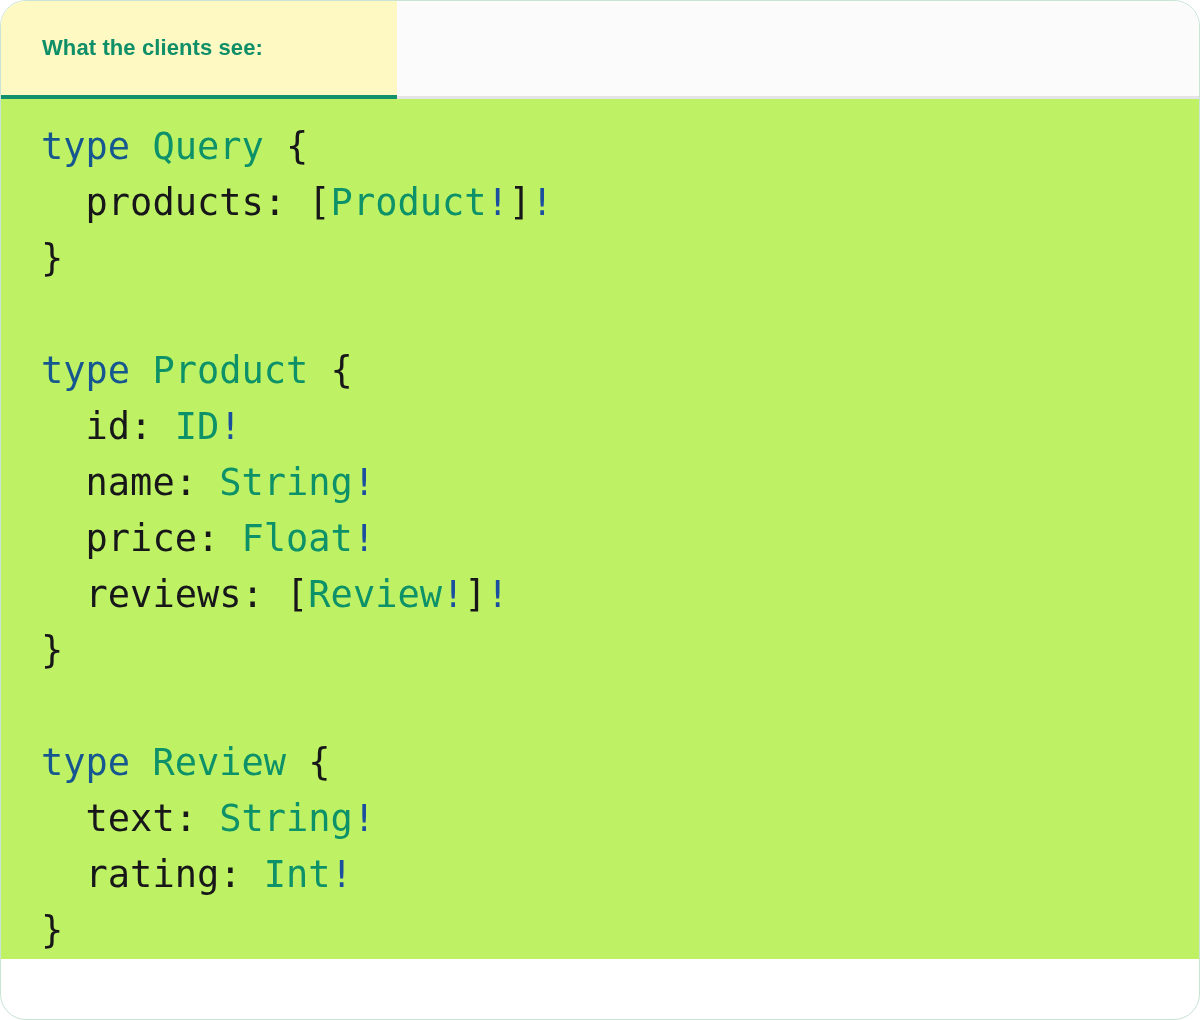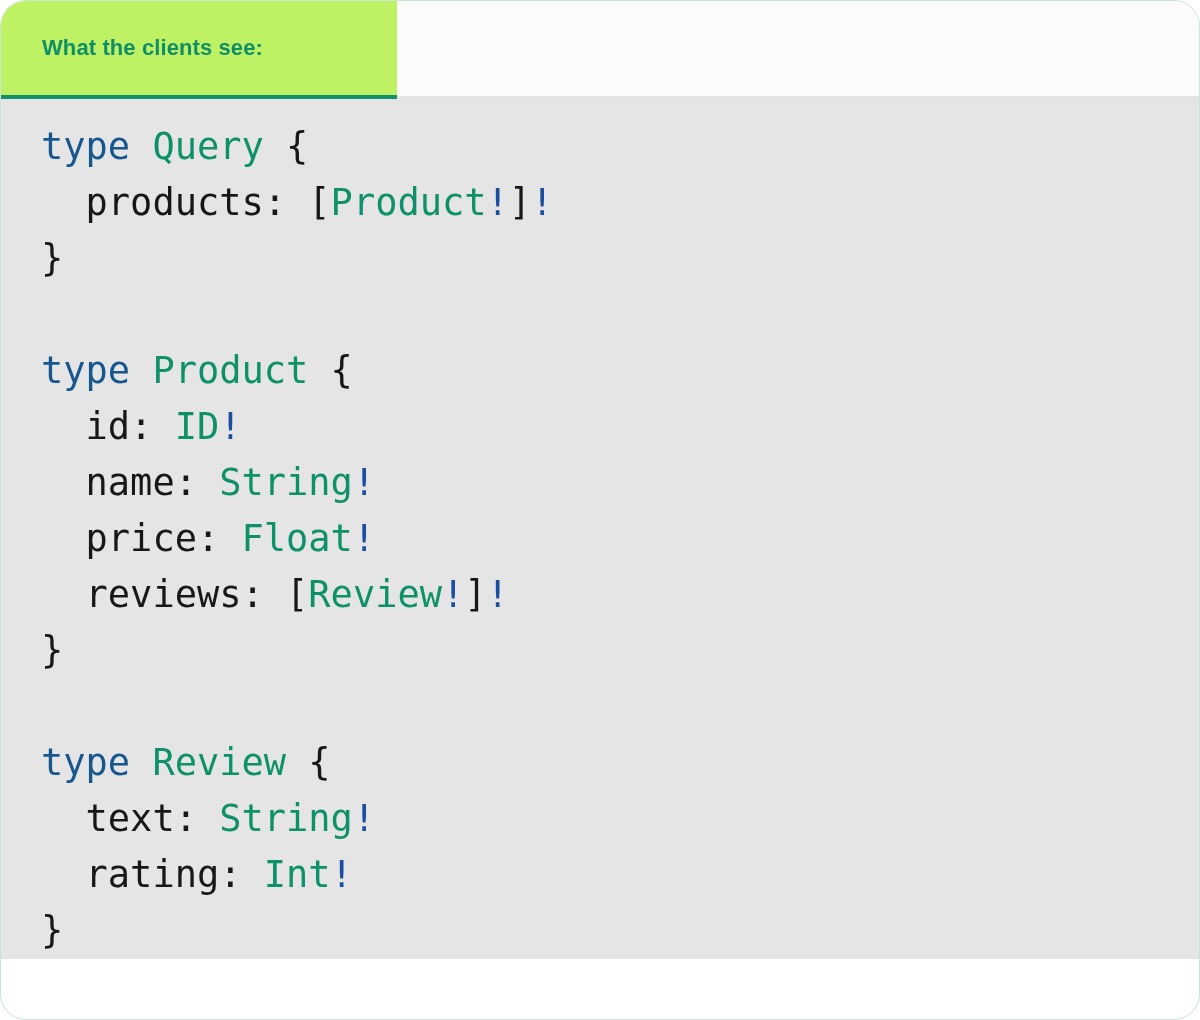--- a/index.html
+++ b/index.html
@@ -39,35 +39,35 @@
     position: absolute;
     left: 0;
     top: 0;
     width: 396px;
     height: 98px;
     box-sizing: border-box;
     display: flex;
     align-items: center;
     padding-left: 41px;
     border-bottom: 4px solid #12906c;
-    background: #bef264;
+    background: #fef9c3;
   }
   .tab-label {
     color: #0f8f68;
     font-size: 22px;
     font-weight: 600;
     letter-spacing: 0.1px;
     white-space: nowrap;
   }
 
   
   .code-area {
     position: relative;
     padding: 20px 0 0 40px;
-    background: #e5e5e5;
+    background: #bef264;
   }
   pre.code {
     margin: 0;
     font-family: "DejaVu Sans Mono", monospace;
     font-size: 37px;
     line-height: 56px;
     color: #17171a;
     white-space: pre;
     letter-spacing: 0;
   }

